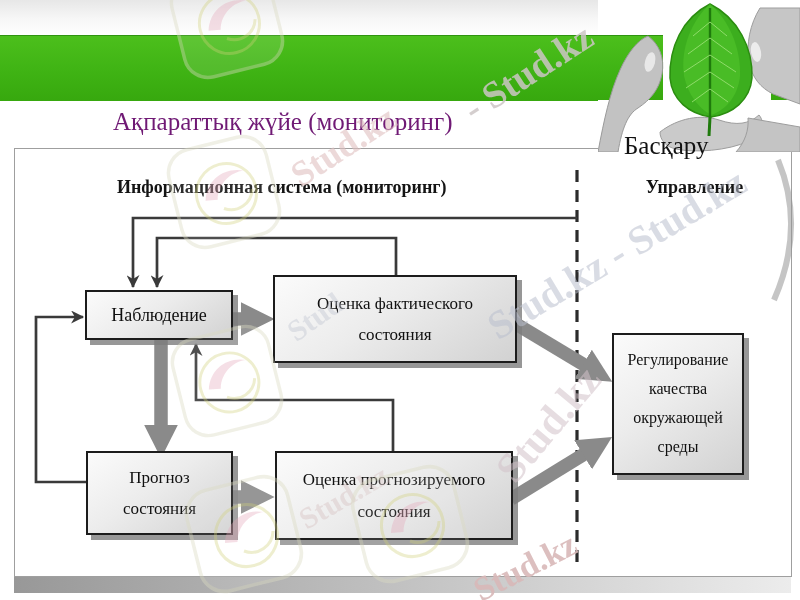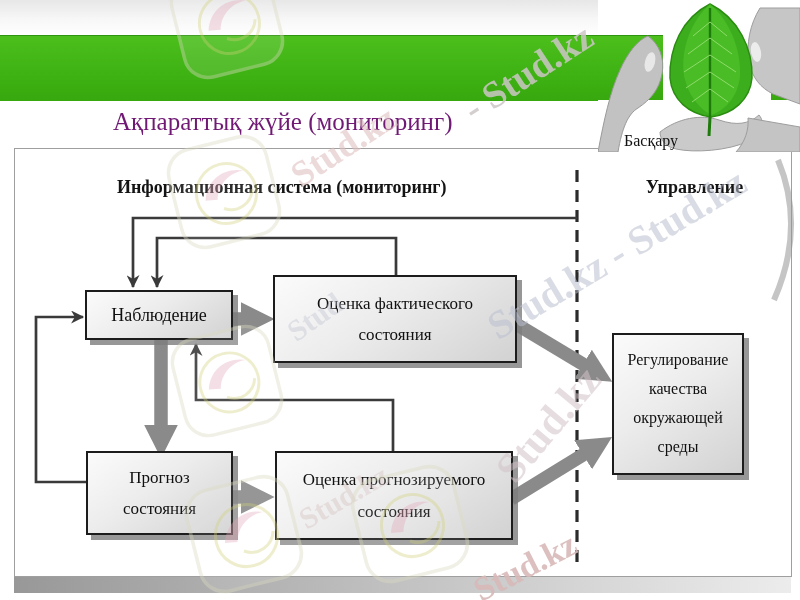--- a/index.html
+++ b/index.html
@@ -21,21 +21,21 @@
 
   
   .hands-box{left:598px;top:0;width:202px;height:152px;z-index:3;}
 
   
   .panel{left:14px;top:148px;width:776px;height:427px;background:#ffffff;
     border:1px solid #9f9f9f;z-index:2;}
 
   
   .slide-title{left:113px;top:108px;width:420px;font-size:25px;color:#701a75;z-index:6;white-space:nowrap;}
-  .mgmt-label{left:624px;top:132px;width:120px;font-size:16px;color:#111;z-index:6;white-space:nowrap;}
+  .mgmt-label{left:624px;top:132px;width:120px;font-size:25px;color:#111;z-index:6;white-space:nowrap;}
   .hdr{font-weight:bold;font-size:18px;color:#141414;z-index:6;white-space:nowrap;}
   .hdr-left{left:117px;top:177px;width:320px;text-align:center;}
   .hdr-right{left:617px;top:177px;width:155px;text-align:center;}
 
   
   .connectors{left:0;top:0;width:800px;height:600px;z-index:4;}
 
   
   .dbox{
     background:linear-gradient(145deg,#fbfbfb 0%,#ececec 45%,#d2d2d2 100%);

